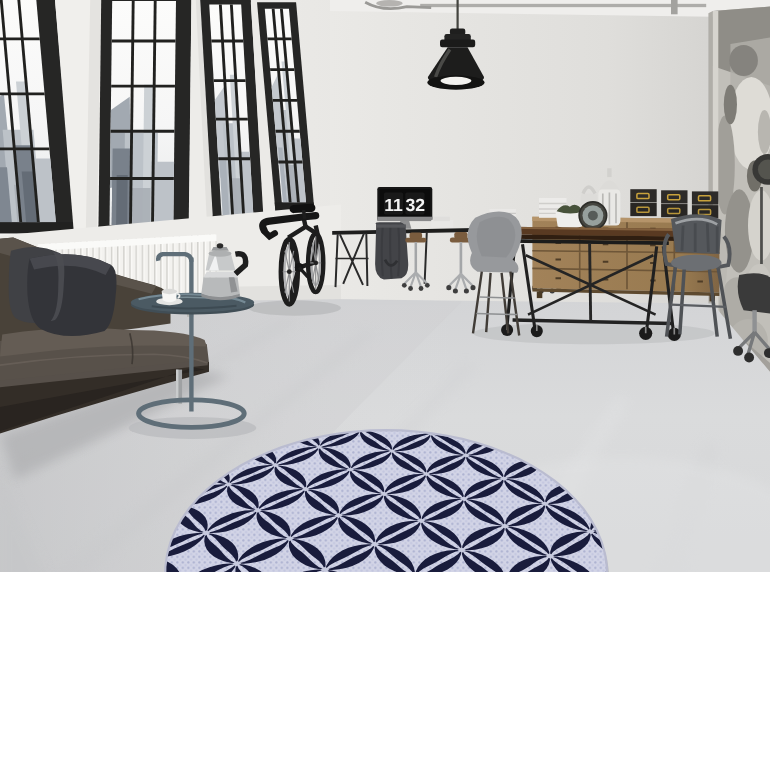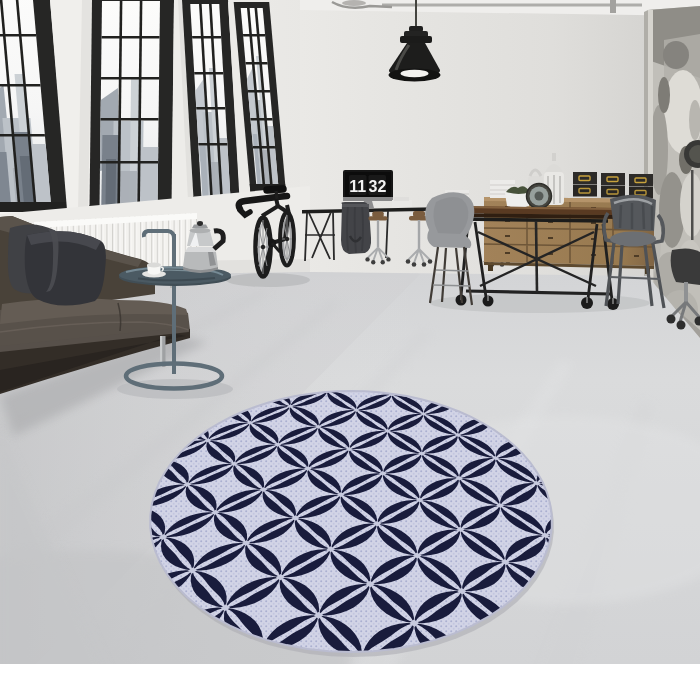--- a/index.html
+++ b/index.html
@@ -1,15 +1,15 @@
 <!DOCTYPE html>
 <html><head><meta charset="utf-8"><title>Loft interior</title>
 <style>
 html,body{margin:0;padding:0;background:#ffffff;font-family:"Liberation Sans",sans-serif;}
-#scene{width:700px;height:664px;overflow:hidden;position:relative;text-align:center;}
+#scene{width:700px;height:520px;overflow:hidden;position:relative;text-align:center;}
 </style></head>
 <body>
 <div id="scene">
 <svg width="700" height="700" viewBox="0 0 700 700" xmlns="http://www.w3.org/2000/svg">
 <defs>
 <linearGradient id="wallL" x1="0" y1="0" x2="1" y2="0">
  <stop offset="0" stop-color="#f3f2f0"></stop>
           <stop offset="1" stop-color="#e8e7e4"></stop>
 </linearGradient>
 <linearGradient id="wallB" x1="0" y1="0" x2="1" y2="0">

